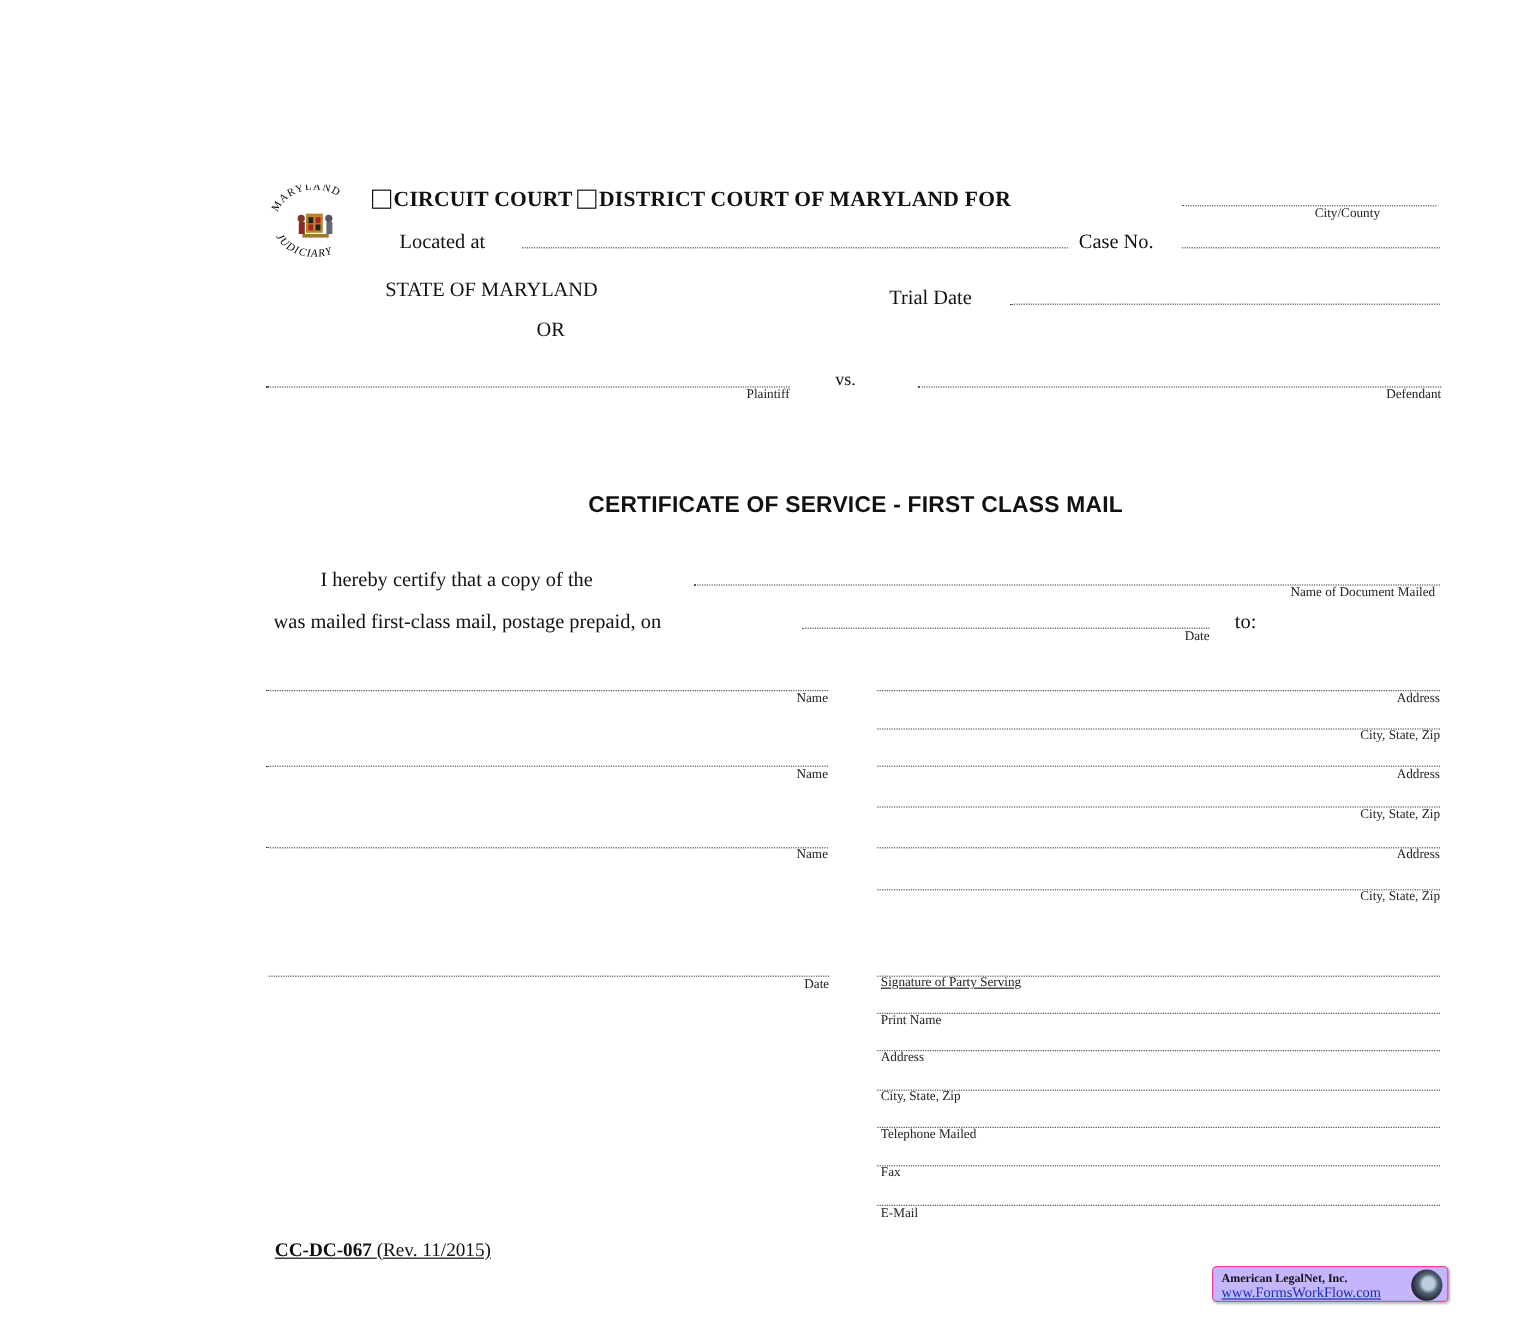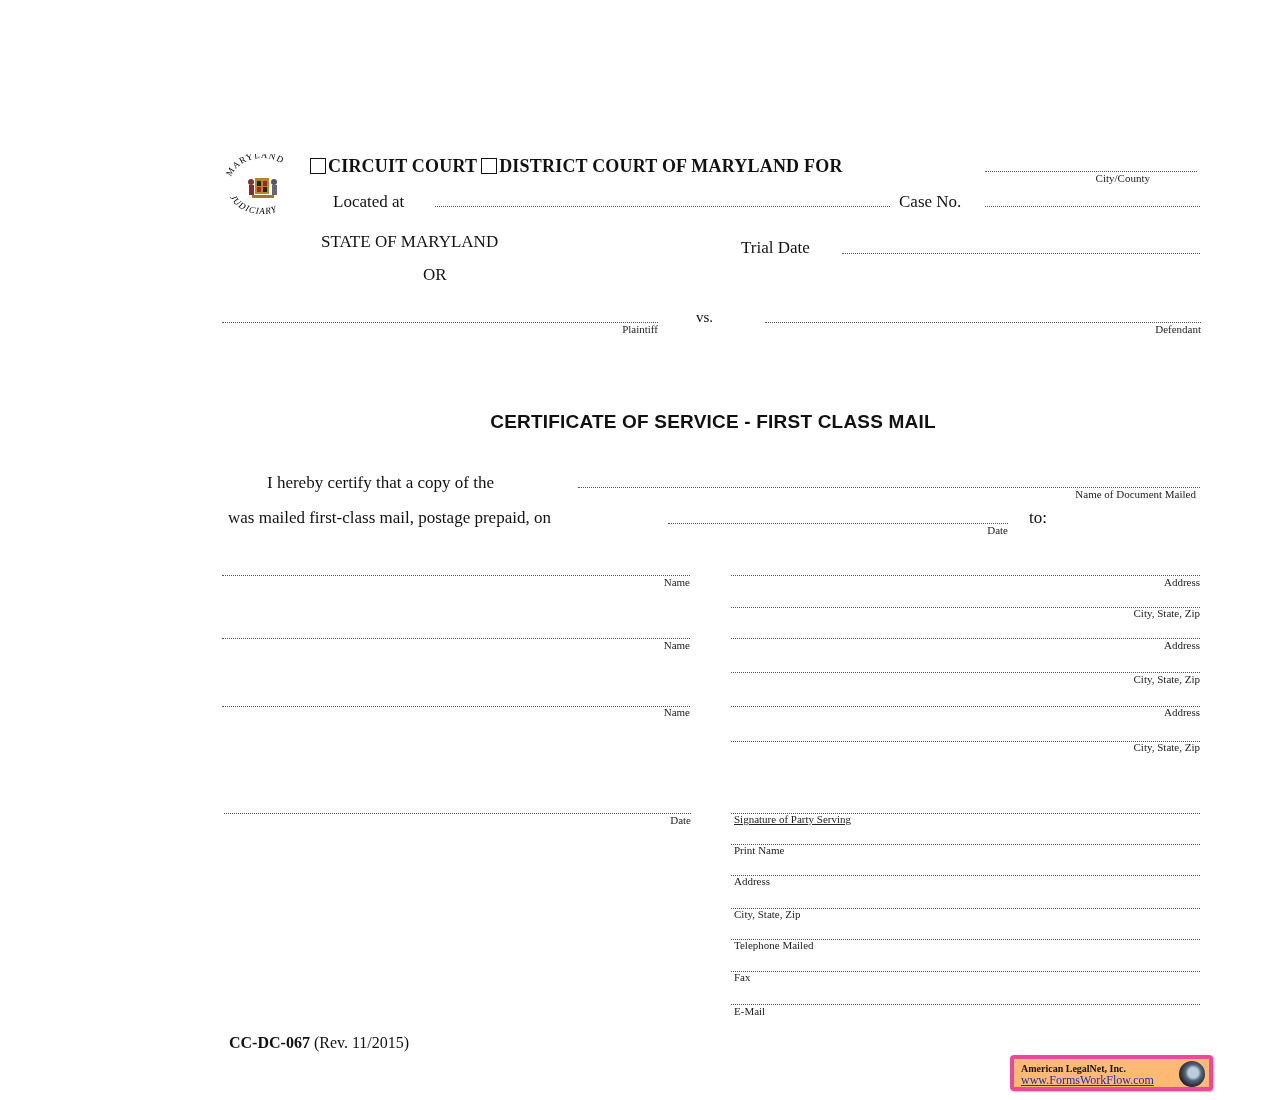--- a/index.html
+++ b/index.html
@@ -5,21 +5,21 @@
     html, body { margin: 0; padding: 0; background: #ffffff; }
     body { width: 1275px; height: 1100px; position: relative; overflow: hidden;
            font-family: "Liberation Serif", "DejaVu Serif", serif; color: #111; }
     .dots { position: absolute; height: 0; border-bottom: 1px dotted #555; }
     .lbl-tiny { position: absolute; font-size: 11px; color: #222; text-align: right; }
     .lbl-left { position: absolute; font-size: 11px; color: #222; }
     .txt { position: absolute; font-size: 17px; white-space: nowrap; }
     .hdr { position: absolute; font-size: 18px; font-weight: bold; white-space: nowrap; letter-spacing: 0.2px; }
     .chk { display: inline-block; width: 16px; height: 16px; border: 1.5px solid #111; vertical-align: -2px; margin-right: 2px; box-sizing: border-box; }
     .title { position: absolute; font-family: "Liberation Sans", "DejaVu Sans", sans-serif; font-weight: bold; font-size: 19px; white-space: nowrap; letter-spacing: 0.2px; }
-    .badge { position: absolute; left: 1010px; top: 1055px; width: 195px; height: 28px; border: 4px solid #ec4899; border-radius: 4px; box-shadow: 1px 1px 2px #bbb; background: #fdba74; }
+    .badge { position: absolute; left: 1010px; top: 1055px; width: 195px; height: 28px; border: 1px solid #ec4899; border-radius: 4px; box-shadow: 1px 1px 2px #bbb; background: #c4b5fd; }
     .badge .co { position: absolute; left: 7px; top: 4px; font-size: 10px; font-weight: bold; font-family: "Liberation Serif", serif; }
     .badge .url { position: absolute; left: 7px; top: 14px; font-size: 12px; color: #1a2fb0; text-decoration: underline; font-family: "Liberation Serif", serif; }
     .badge .globe { position: absolute; right: 4px; top: 2px; width: 26px; height: 26px; border-radius: 50%;
                     background: radial-gradient(circle at 55% 45%, #bcd 0 25%, #567 40%, #223 70%); }
     .seal { position: absolute; left: 222px; top: 154px; width: 80px; height: 62px; }
   </style>
 </head>
 <body>
 
 <div class="seal">
@@ -50,21 +50,21 @@
 <div class="lbl-tiny" style="left:1030px; top:172px; width:120px;">City/County</div>
 
 <div class="txt" style="left:333px; top:192px;">Located at</div>
 <div class="dots" style="left:435px; top:206px; width:455px;"></div>
 <div class="txt" style="left:899px; top:192px;text-align:right;">Case No.</div>
 <div class="dots" style="left:985px; top:206px; width:215px;"></div>
 
 <div class="txt" style="left:321px; top:232px;">STATE OF MARYLAND</div>
 <div class="txt" style="left:741px; top:238px;">Trial Date</div>
 <div class="dots" style="left:842px; top:253px; width:358px;"></div>
-<div class="txt" style="left:423px; top:265px;">OR</div>
+<div class="txt" style="left:447px; top:265px;">OR</div>
 
 <div class="dots" style="left:222px; top:322px; width:436px;"></div>
 <div class="lbl-tiny" style="left:222px; top:323px; width:436px;">Plaintiff</div>
 <div class="txt" style="left:696px; top:309px; font-size:15px;">vs.</div>
 <div class="dots" style="left:765px; top:322px; width:436px;"></div>
 <div class="lbl-tiny" style="left:765px; top:323px; width:436px;">Defendant</div>
 
 <div class="title" style="left:0; width:1426px; text-align:center; top:411px;">CERTIFICATE OF SERVICE - FIRST CLASS MAIL</div>
 
 <div class="txt" style="left:267px; top:473px;">I hereby certify that a copy of the</div>
@@ -114,21 +114,21 @@
   <div class="dots" style="left:731px; top:908px; width:469px;"></div>
   <div class="lbl-left" style="left:734px; top:908px;">City, State, Zip</div>
   <div class="dots" style="left:731px; top:939px; width:469px;"></div>
   <div class="lbl-left" style="left:734px; top:939px;">Telephone Mailed</div>
   <div class="dots" style="left:731px; top:971px; width:469px;"></div>
   <div class="lbl-left" style="left:734px; top:971px;">Fax</div>
   <div class="dots" style="left:731px; top:1004px; width:469px;"></div>
   <div class="lbl-left" style="left:734px; top:1005px;">E-Mail</div>
 </div>
 
-<div class="txt" style="left:229px; top:1034px; font-size:16px;">
+<div class="txt" style="left:229px; top:1034px; font-size:16px;text-decoration:underline;">
   <b>CC-DC-067</b> <span>(Rev. 11/2015)</span>
 </div>
 
 <div class="badge">
   <div class="co">American LegalNet, Inc.</div>
   <div class="url">www.FormsWorkFlow.com</div>
   <div class="globe"></div>
 </div>
 
 </body></html>

